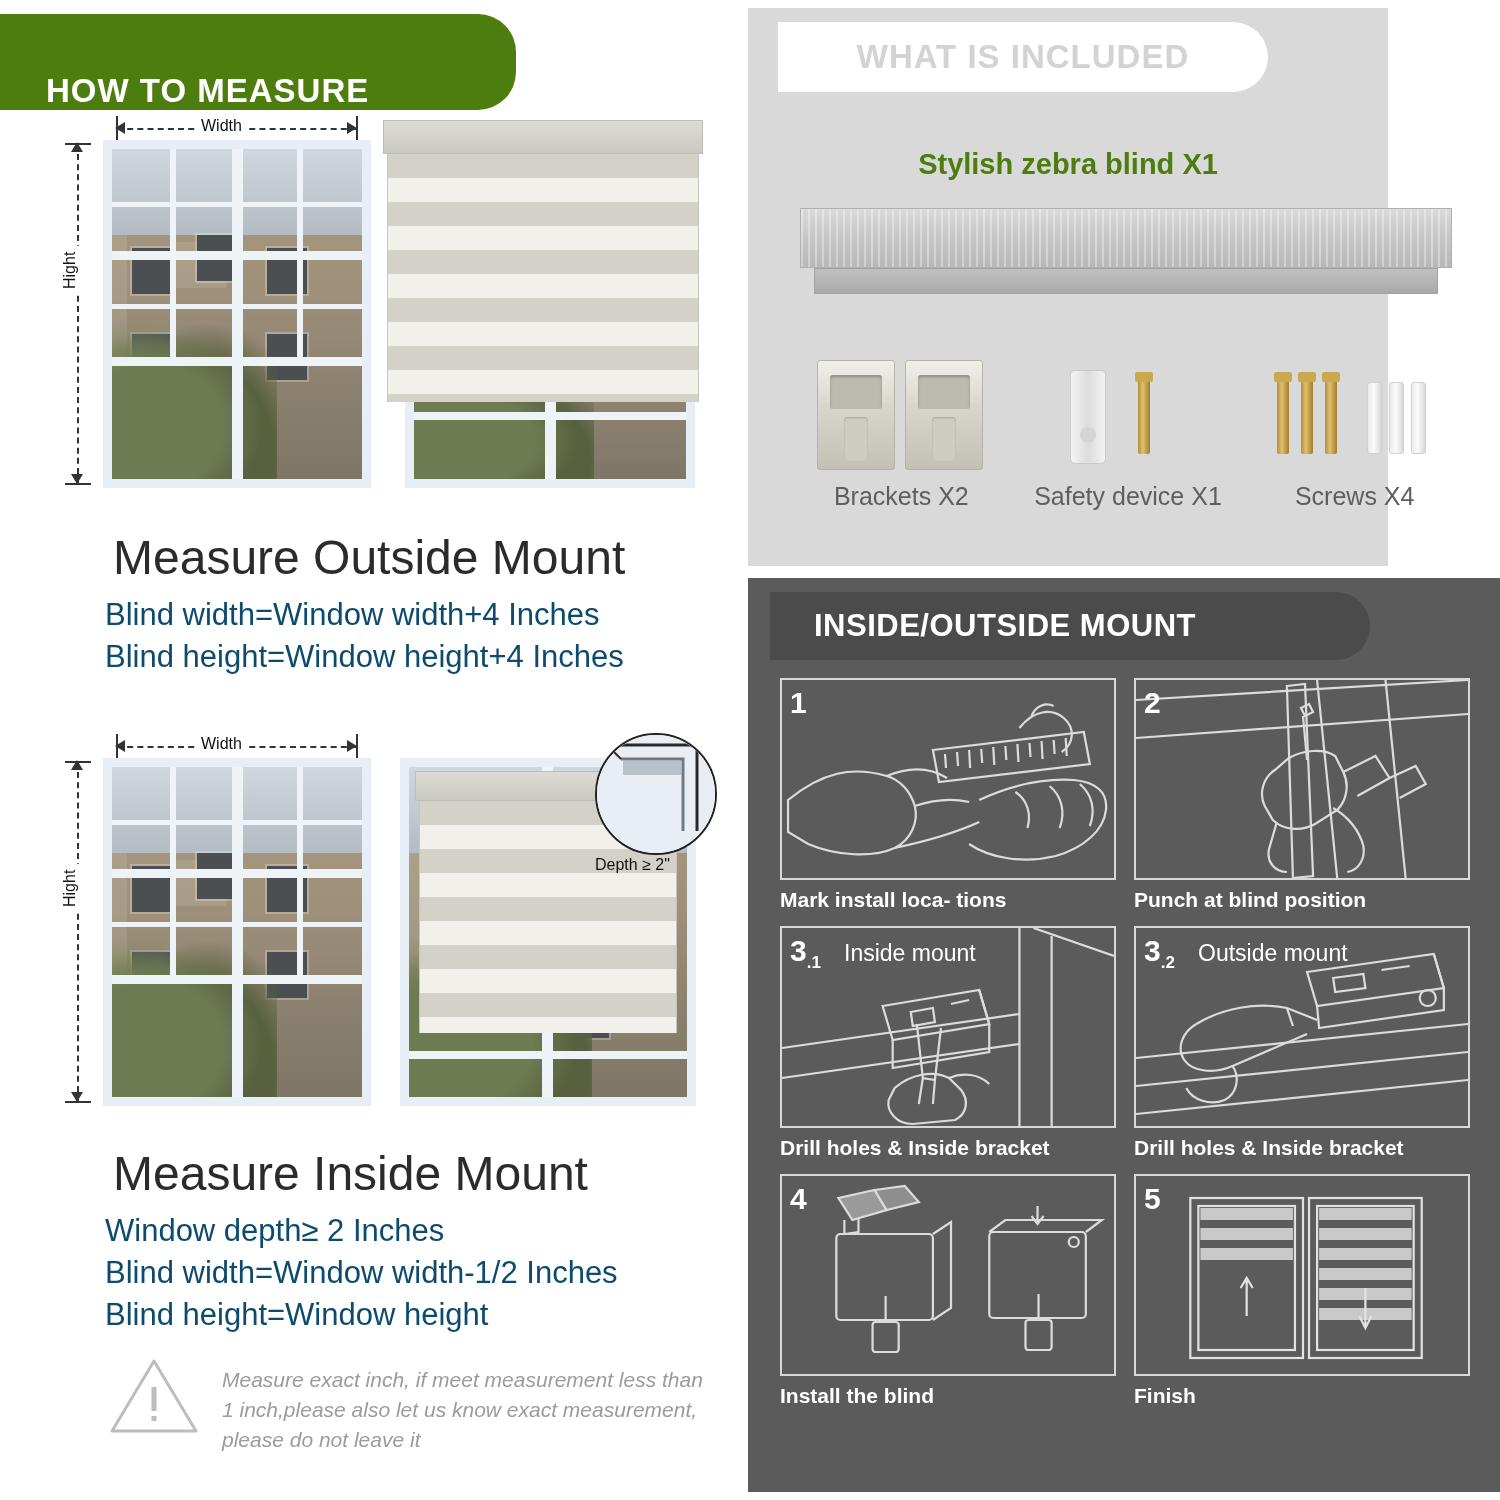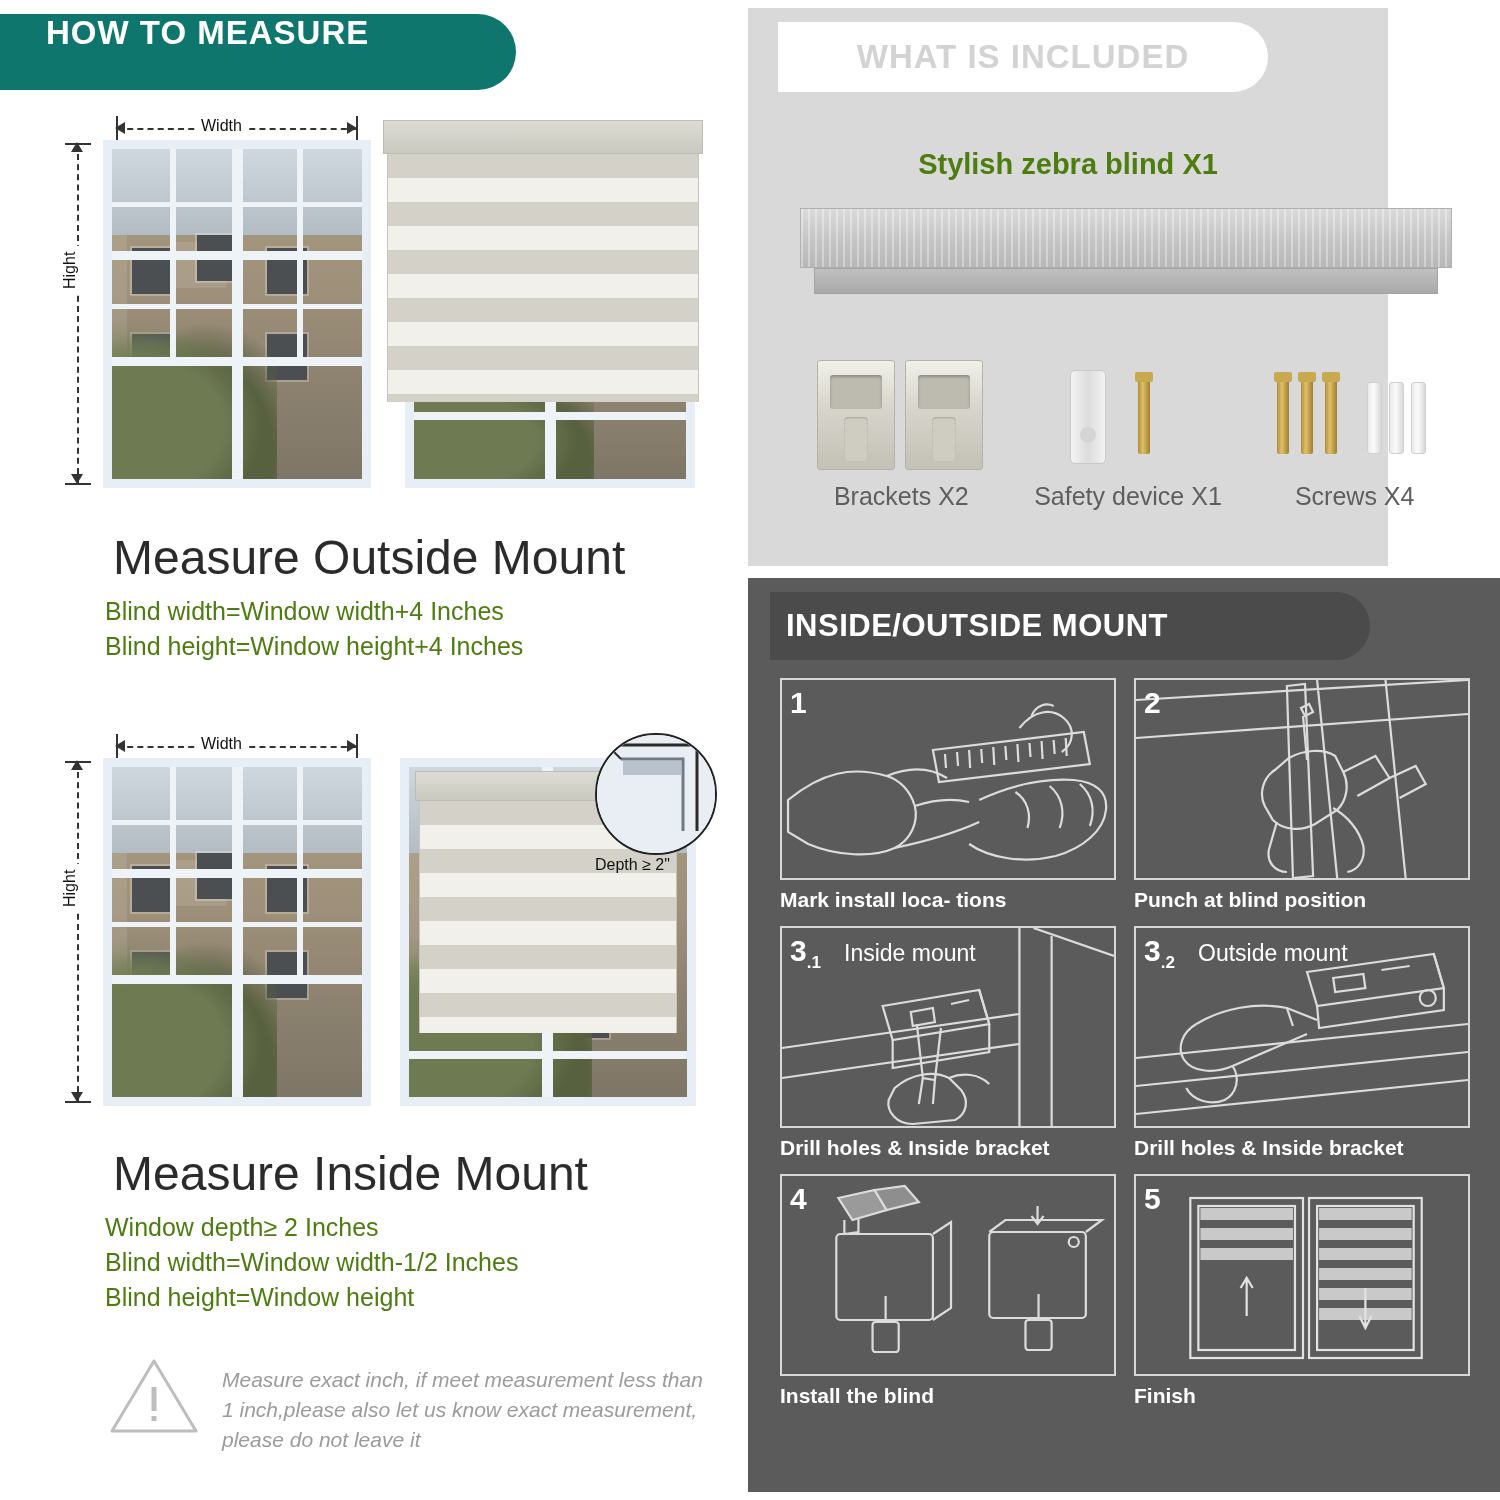--- a/index.html
+++ b/index.html
@@ -24,26 +24,26 @@
     width: 740px;
     height: 1500px;
     position: relative;
     background: #ffffff;
   }
   .header-pill {
     position: absolute;
     top: 14px;
     left: 0;
     width: 516px;
-    height: 76px;
-    background: #0f766e;
+    height: 96px;
+    background: #4d7c0f;
     border-top-right-radius: 38px;
     border-bottom-right-radius: 38px;
     display: flex;
-    align-items: flex-start;
+    align-items: flex-end;
     padding-left: 46px;
     box-sizing: border-box;
   }
   .header-pill span {
     color: #ffffff;
     font-size: 33px;
     font-weight: bold;
     letter-spacing: 1px;
   }
   
@@ -181,22 +181,22 @@
     position: absolute;
     background: #333;
   }
   .title-big {
     font-size: 48px;
     color: #2b2b2b;
     font-weight: 500;
     margin: 0 0 12px 8px;
   }
   .line-gray {
-    font-size: 25px;
-    color: #4d7c0f;
+    font-size: 31px;
+    color: #0c4a6e;
     margin: 0 0 6px 0;
     white-space: nowrap;
   }
   .text-block {
     position: absolute;
     left: 105px;
   }
   .note {
     position: absolute;
     left: 108px;
@@ -409,21 +409,21 @@
     position: absolute;
     top: 14px;
     left: 22px;
     width: 600px;
     height: 68px;
     background: #4b4b4b;
     border-top-right-radius: 34px;
     border-bottom-right-radius: 34px;
     display: flex;
     align-items: center;
-    padding-left: 16px;
+    padding-left: 44px;
     box-sizing: border-box;
   }
   .pill-dark span {
     color: #ffffff;
     font-size: 31px;
     font-weight: bold;
     letter-spacing: .5px;
   }
   .steps-grid {
     position: absolute;

